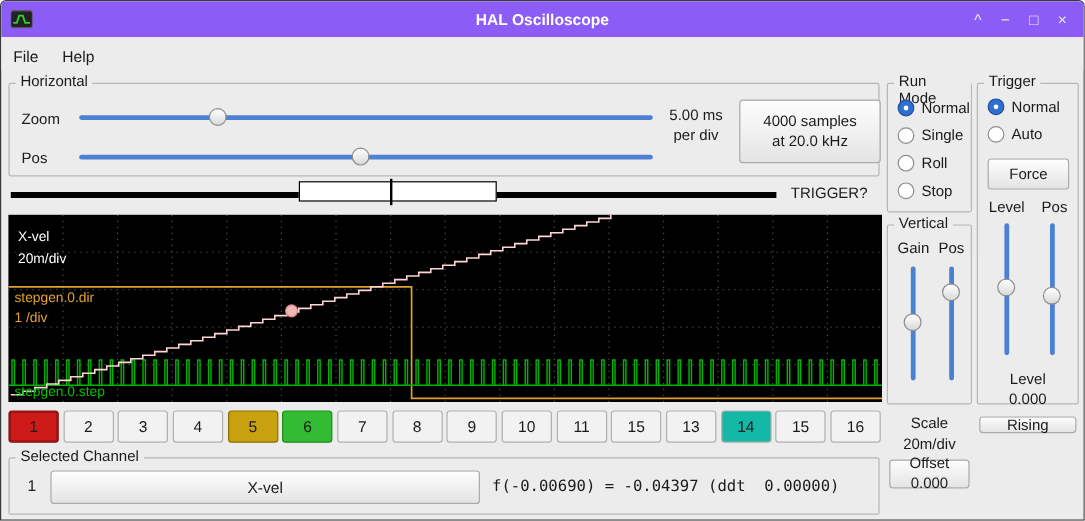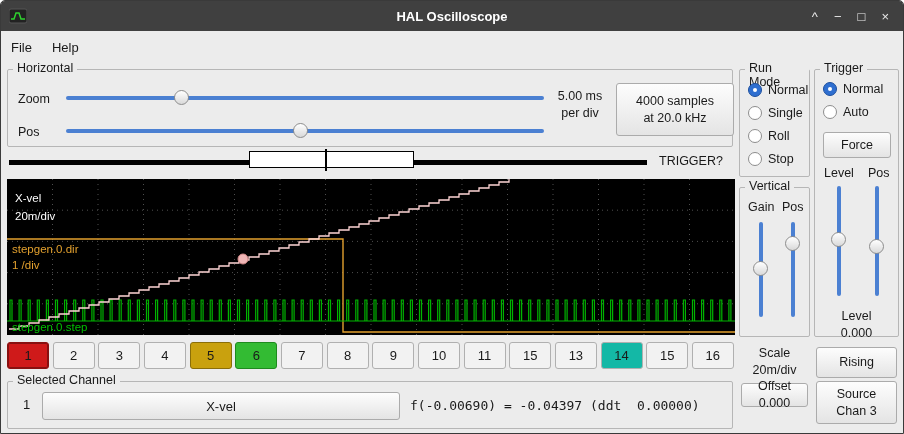--- a/index.html
+++ b/index.html
@@ -2,21 +2,21 @@
 <html><head>
 <meta charset="utf-8">
 <style>
   * { box-sizing: border-box; }
   html,body { margin:0; padding:0; width:904px; height:434px; overflow:hidden;
               font-family:"Liberation Sans", sans-serif; color:#1a1a1a; }
   #win { position:relative; width:904px; height:434px; background:#ececec;
          border:1px solid #3a3a3a; border-radius:5px 5px 0 0; overflow:hidden; }
 
   
-  .titlebar { position:absolute; top:0; left:0; right:0; height:30px; background:#404040;
+  .titlebar { position:absolute; top:0; left:0; right:0; height:30px; background:#8b5cf6;
               display:flex; align-items:center; }
   .app-icon { margin-left:8px; width:18px; height:16px; }
   .title { position:absolute; left:0; right:0; text-align:center; color:#ffffff;
            font-size:13px; font-weight:bold; pointer-events:none; }
   .win-controls { margin-left:auto; display:flex; gap:16px; margin-right:14px;
                   color:#e8e8e8; align-items:center; font-size:13px; }
   .win-controls span { cursor:default; line-height:1; }
 
   
   .menubar { position:absolute; top:30px; left:0; right:0; height:28px;
@@ -262,22 +262,18 @@
     <div class="vslider" style="left:54px; top:116px; height:110px;">
       <div class="track"></div>
       <div class="knob" style="top:53px;"></div>
     </div>
     <div class="center-text" style="left:0; top:238px; width:83px;">
       <div>Level</div>
       <div>0.000</div>
     </div>
   </div>
 
-  <div class="btn" style="position:absolute; left:815px; top:346px; width:81px; height:31px;">
+  <div class="btn" style="position:absolute; left:815px; top:346px; width:81px; height:14px;">
     <span>Rising</span>
   </div>
 
-  <div class="btn" style="position:absolute; left:815px; top:380px; width:81px; height:43px;">
-    <span>Source</span>
-    <span>Chan 3</span>
-  </div>
 
 </div>
 
 </body></html>

